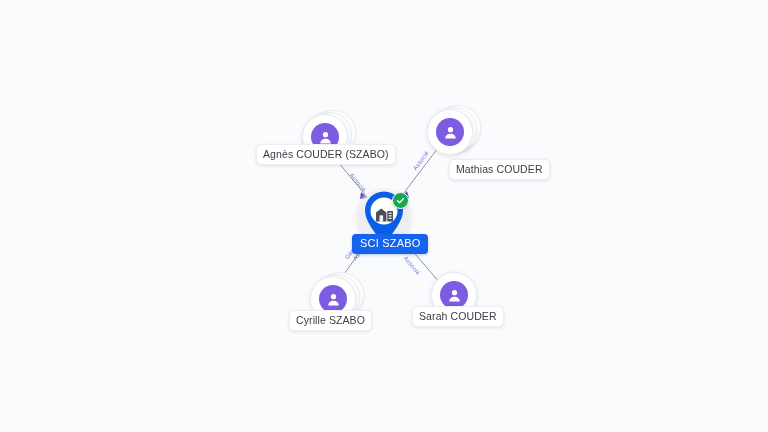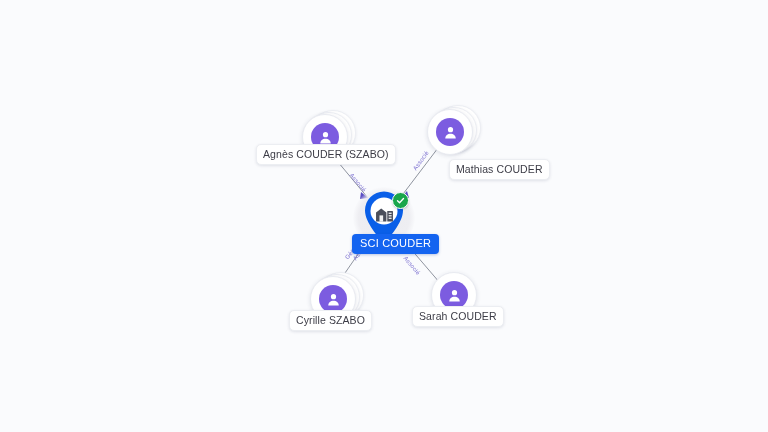--- a/index.html
+++ b/index.html
@@ -205,16 +205,16 @@
         </svg>
       </div>
 
       <div class="verified">
         <svg width="9" height="9" viewBox="0 0 24 24" fill="none" stroke="#ffffff" stroke-width="3.6" stroke-linecap="round" stroke-linejoin="round">
           <polyline points="4,12.5 9.5,18 20,6.5"></polyline>
         </svg>
       </div>
     </div>
 
-    <div class="company-chip" style="left:-9px;top:44px;">SCI COUDER</div>
+    <div class="company-chip" style="left:-9px;top:44px;">SCI SZABO</div>
   </div>
 
 </div>
 
 </body></html>

